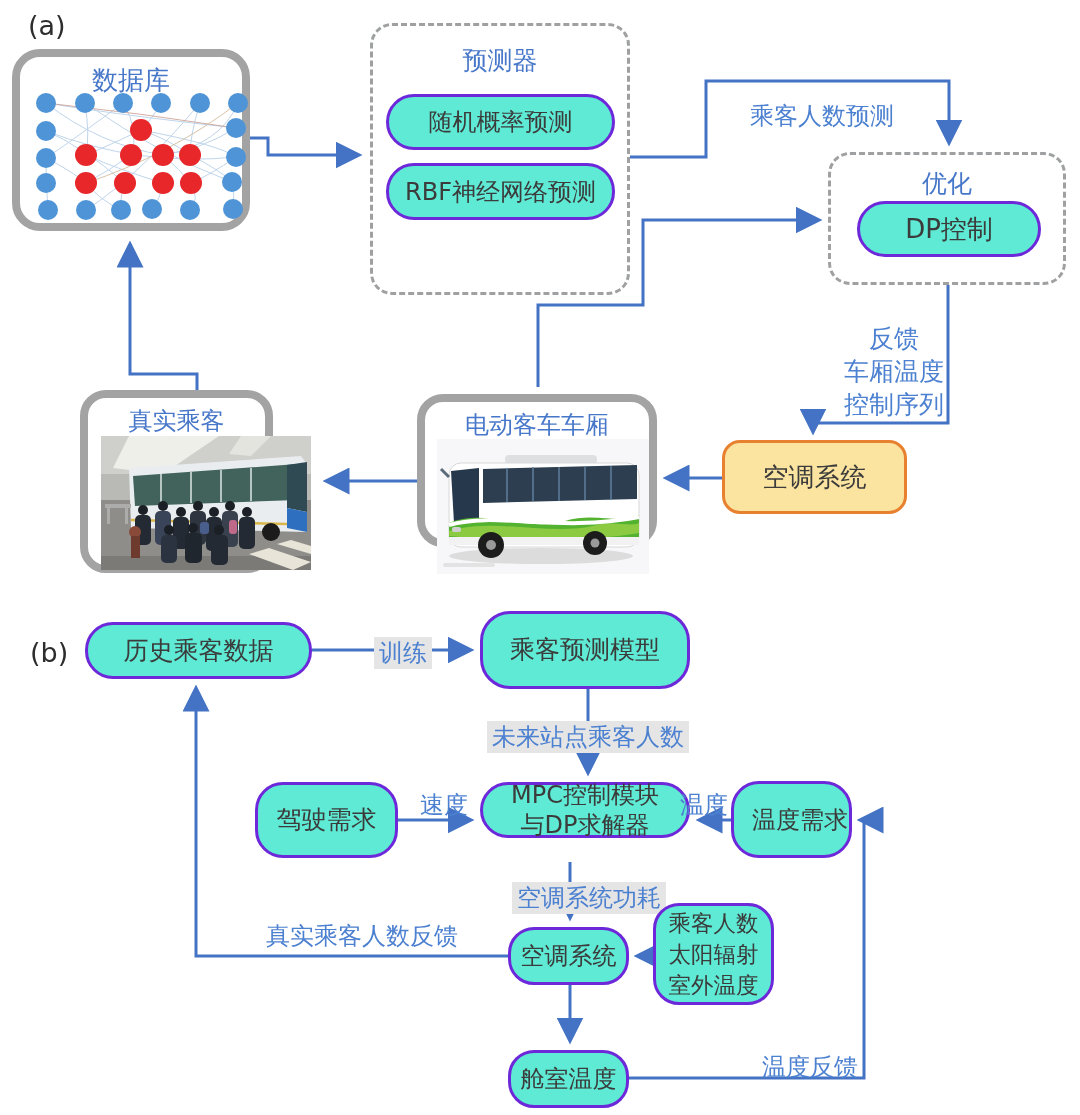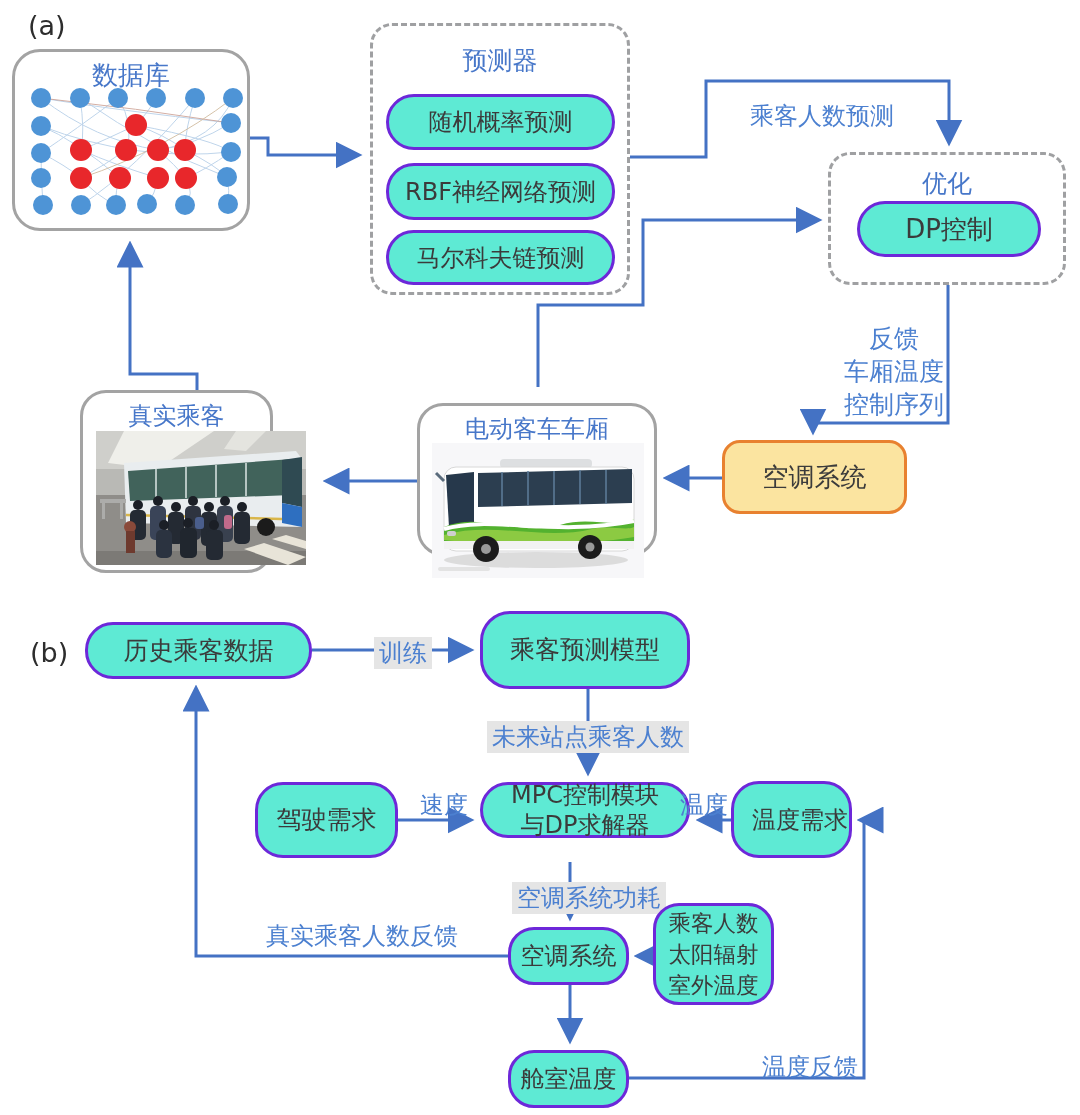--- a/index.html
+++ b/index.html
@@ -5,21 +5,21 @@
   html,body{margin:0;padding:0;background:#fff;}
   #fig{position:relative;width:1080px;height:1115px;background:#ffffff;overflow:hidden;
        font-family:"DejaVu Sans","Liberation Sans",sans-serif;}
   .abs{position:absolute;}
   svg{display:block;}
   
   .box{position:absolute;background:#5eead4;border:3px solid #6d28d9;box-sizing:border-box;
        display:flex;align-items:center;justify-content:center;flex-direction:column;
        color:#3b3b3b;text-align:center;line-height:1.25;}
   .dash-box{position:absolute;border:3px dashed #9FA0A2;border-radius:22px;box-sizing:border-box;background:transparent;}
-  .pic-box{position:absolute;background:#fff;border:3px solid #a3a3a3;border-radius:26px;box-sizing:border-box;}
+  .pic-box{position:absolute;background:#fff;border:8px solid #a3a3a3;border-radius:26px;box-sizing:border-box;}
   .panel-label{position:absolute;font-size:27px;color:#2d2d2d;}
   .box-title{position:absolute;width:100%;text-align:center;font-size:25px;color:#4777C9;}
   .edge-label{position:absolute;font-size:24px;color:#4C80D0;text-align:center;white-space:nowrap;}
   .on-line{background:#e5e5e5;padding:0 5px;}
   .ml{line-height:33px;font-size:25px;}
   .orange{background:#FBE4A0;border:3px solid #E8812F;border-radius:18px;}
   .f26{font-size:26px;} .f25{font-size:25px;} .f24{font-size:24px;} .f22{font-size:22.5px;line-height:31px;}
 </style>
 </head>
 <body>
@@ -139,38 +139,37 @@
           <circle cx="171" cy="128" r="11"></circle>
       </g>
     </svg>
   </div>
 
   <div class="dash-box" style="left:370px;top:23px;width:260px;height:272px;">
     <div class="box-title" style="top:18px;">预测器</div>
   </div>
   <div class="box f24" style="left:386px;top:94px;width:229px;height:56px;border-radius:28px;">随机概率预测</div>
   <div class="box f24" style="left:386px;top:163px;width:229px;height:57px;border-radius:28px;">RBF神经网络预测</div>
-  <div class="box f24" style="left:386px;top:230px;width:229px;height:55px;border-radius:28px;">马尔科夫链预测</div>
 
   <div class="edge-label" style="left:742px;top:100px;width:160px;">乘客人数预测</div>
 
   <div class="dash-box" style="left:828px;top:152px;width:238px;height:133px;">
     <div class="box-title" style="top:12px;">优化</div>
   </div>
   <div class="box f26" style="left:857px;top:201px;width:184px;height:56px;border-radius:28px;">DP控制</div>
 
   <div class="edge-label ml" style="left:814px;top:322px;width:160px;">
     <div>反馈</div>
     <div>车厢温度</div>
     <div>控制序列</div>
   </div>
 
   <div class="box orange f26" style="left:722px;top:440px;width:185px;height:74px;">空调系统</div>
 
-  <div class="pic-box" style="left:417px;top:403px;width:240px;height:153px;">
+  <div class="pic-box" style="left:417px;top:394px;width:240px;height:153px;">
     <div class="box-title" style="top:7px;font-size:24px;">电动客车车厢</div>
     <svg class="abs" style="left:12px;top:37px;" width="212" height="135" viewBox="0 0 212 135">
       <rect x="0" y="0" width="212" height="135" fill="#F7F7F9"></rect>
       <ellipse cx="104" cy="117" rx="92" ry="8" fill="#DCDCDC"></ellipse>
       <rect x="68" y="16" width="92" height="9" rx="4" fill="#DDDFE1"></rect>
       <rect x="12" y="24" width="190" height="84" rx="12" fill="#FFFFFF" stroke="#D8D8D8"></rect>
       <path d="M14,32 L42,29 L42,80 L17,84 Z" fill="#26384B"></path>
       <path d="M46,30 L200,26 L200,60 L46,64 Z" fill="#2C3E50"></path>
       <g stroke="#5E7E9B" stroke-width="1.5">
         <line x1="70" y1="29" x2="70" y2="63"></line>

